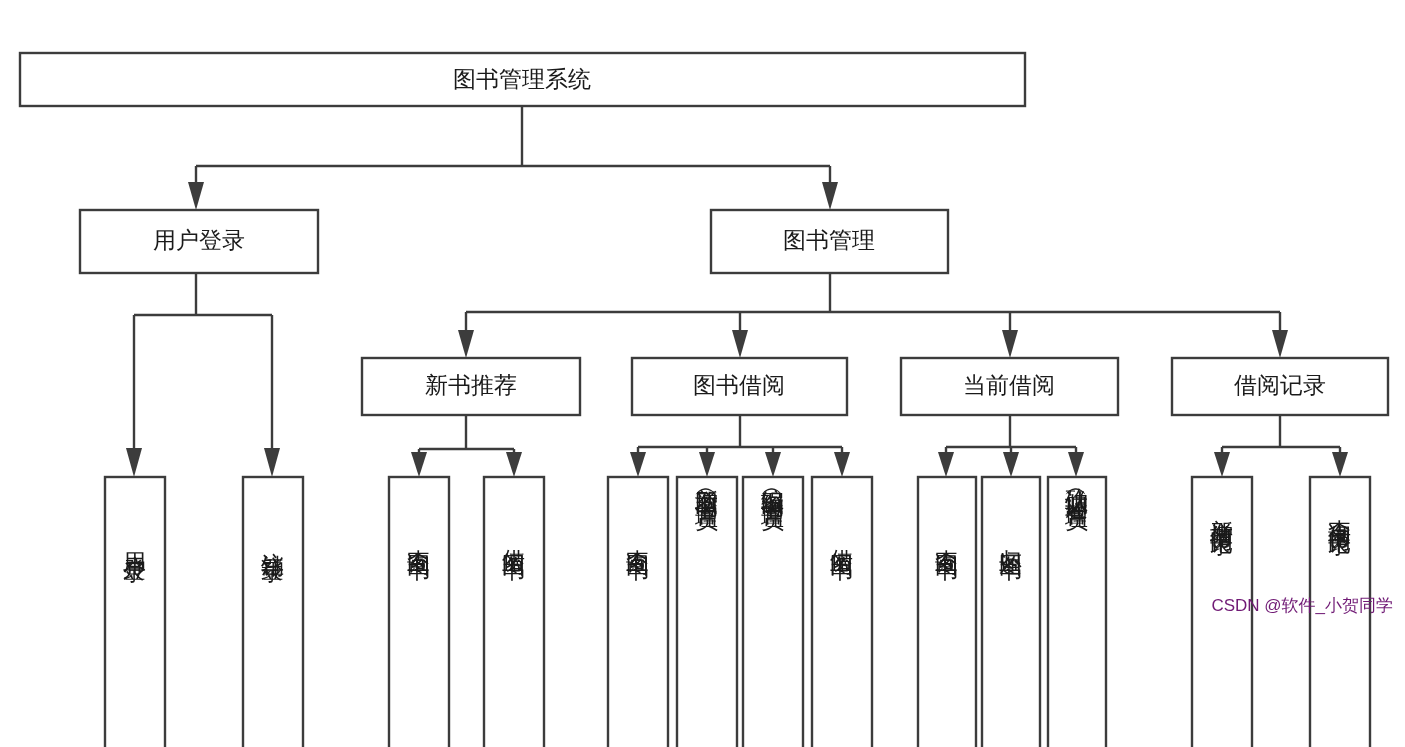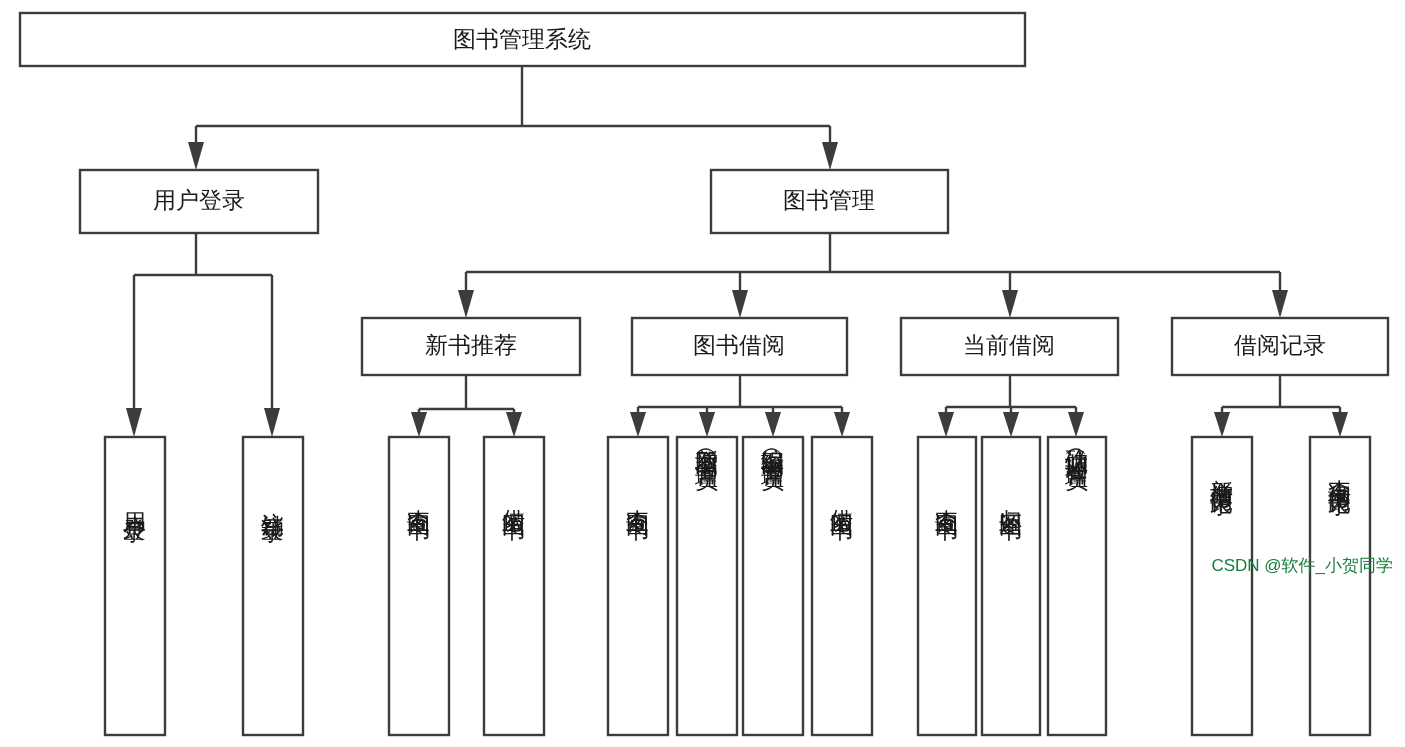--- a/index.html
+++ b/index.html
@@ -11,20 +11,21 @@
     width: 1405px;
     height: 747px;
     overflow: hidden;
     font-family: "Liberation Sans", "DejaVu Sans", sans-serif;
   }
   #diagram-root {
     position: relative;
     width: 1405px;
     height: 583px;
     background: #ffffff;
+    margin-top: 40px;
   }
   svg.diagram-canvas {
     position: absolute;
     left: 0;
     top: 0;
     width: 1405px;
     height: 747px;
   }
   .node-box {
     fill: #ffffff;
@@ -56,21 +57,21 @@
     text-orientation: upright;
     text-anchor: middle;
     letter-spacing: 3px;
   }
   .watermark-text {
     position: absolute;
     right: 12px;
     bottom: 6px;
     font-family: "Liberation Sans", "DejaVu Sans", sans-serif;
     font-size: 17px;
-    color: #15803d;
+    color: #701a75;
     white-space: nowrap;
     user-select: none;
   }
 </style>
 </head>
 <body>
 
 <div id="diagram-root">
 
   <svg class="diagram-canvas" viewBox="0 0 1405 747" xmlns="http://www.w3.org/2000/svg">

